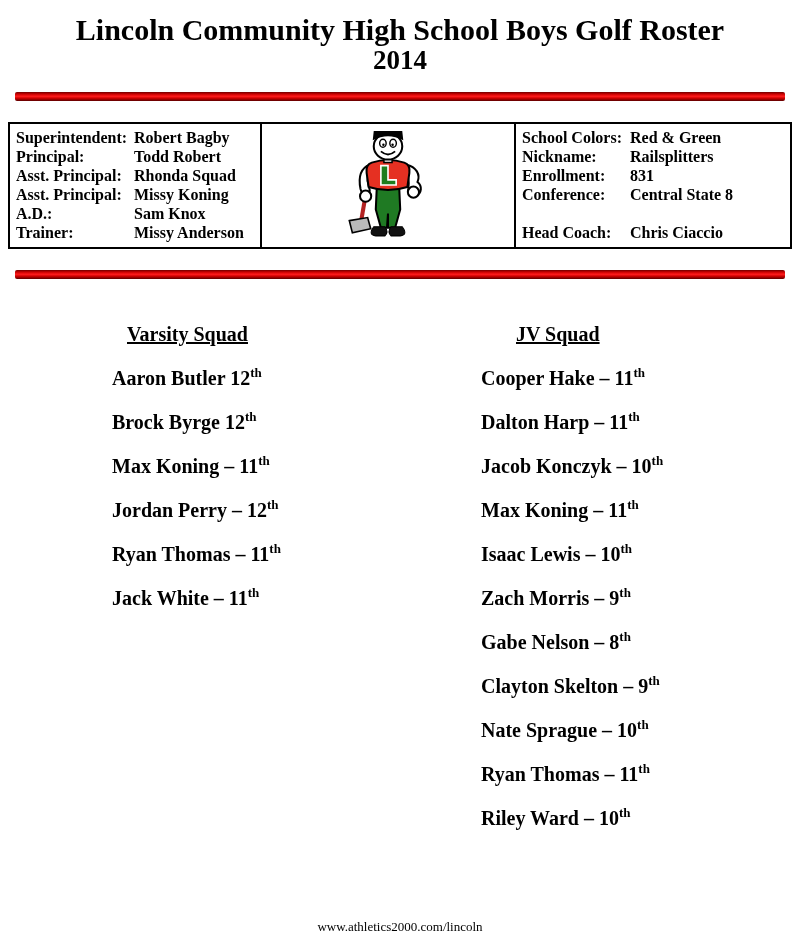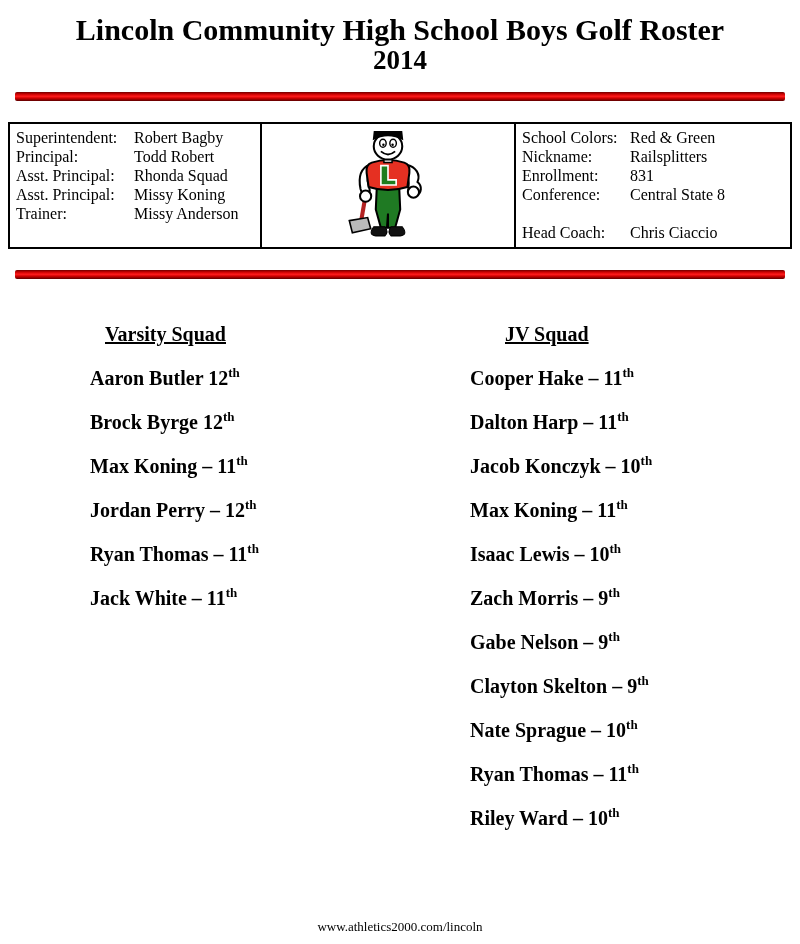--- a/index.html
+++ b/index.html
@@ -26,33 +26,33 @@
   .red-divider.second{margin-top:21px;}
   
   .info-table{
     margin:21px 8px 0 8px;
     border:2px solid #000;
     display:grid;
     grid-template-columns:252px 254px 1fr;
     height:123px;
     box-sizing:content-box;
   }
-  .info-cell{padding:4px 6px;font-size:16px;font-weight:normal;line-height:19px;}
+  .info-cell{padding:4px 6px;font-size:16px;font-weight:bold;line-height:19px;}
   .info-cell-left{border-right:2px solid #000;}
   .info-cell-center{
     border-right:2px solid #000;padding:0;
     display:flex;align-items:center;justify-content:center;
   }
   .info-row{white-space:nowrap;}
   .info-label{display:inline-block;}
   .info-cell-left .info-label{width:118px;}
   .info-cell-right .info-label{width:108px;}
   .coach-row{margin-top:19px;}
   
-  .roster{display:flex;margin-top:43px;}
+  .roster{display:flex;margin-top:43px;margin-left:22px;}
   .roster-col{width:50%;box-sizing:border-box;}
   .col-varsity{padding-left:90px;}
   .col-jv{padding-left:70px;}
   .squad-heading{
     font-size:20px;font-weight:bold;line-height:24px;
     text-decoration:underline;margin:0 0 0 0;
   }
   .col-varsity .squad-heading{margin-left:15px;}
   .col-jv .squad-heading{margin-left:35px;}
   .player{
@@ -86,20 +86,23 @@
       </div>
 
       <div class="info-row">
         <span class="info-label">Asst. Principal:</span><span class="info-value">Rhonda Squad</span>
       </div>
 
       <div class="info-row">
         <span class="info-label">Asst. Principal:</span><span class="info-value">Missy Koning</span>
       </div>
 
+      <div class="info-row">
+        <span class="info-label">A.D.:</span><span class="info-value">Sam Knox</span>
+      </div>
 
       <div class="info-row">
         <span class="info-label">Trainer:</span><span class="info-value">Missy Anderson</span>
       </div>
     </div>
 
   <div class="info-cell-center">
 
     <svg width="102" height="115" viewBox="0 0 100 113" aria-hidden="true">
 
@@ -220,21 +223,21 @@
 
         <div class="player">
           <span>Isaac Lewis – 10</span><sup>th</sup>
         </div>
 
         <div class="player">
           <span>Zach Morris – 9</span><sup>th</sup>
         </div>
 
         <div class="player">
-          <span>Gabe Nelson – 9</span><sup>th</sup>
+          <span>Gabe Nelson – 8</span><sup>th</sup>
         </div>
 
         <div class="player">
           <span>Clayton Skelton – 9</span><sup>th</sup>
         </div>
 
         <div class="player">
           <span>Nate Sprague – 10</span><sup>th</sup>
         </div>
 

